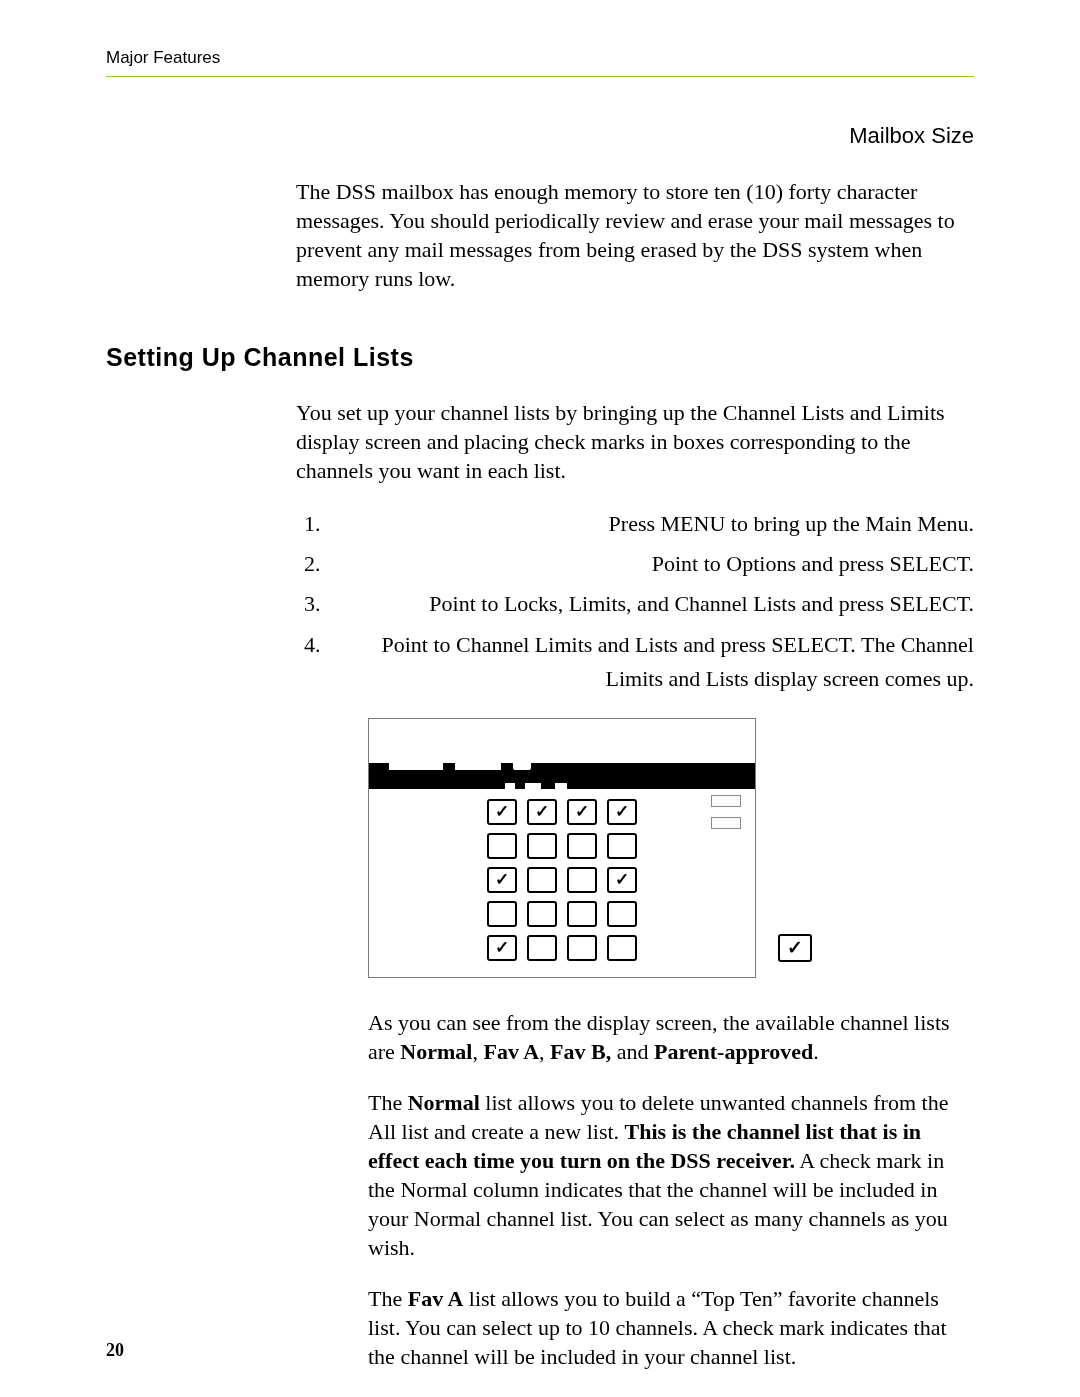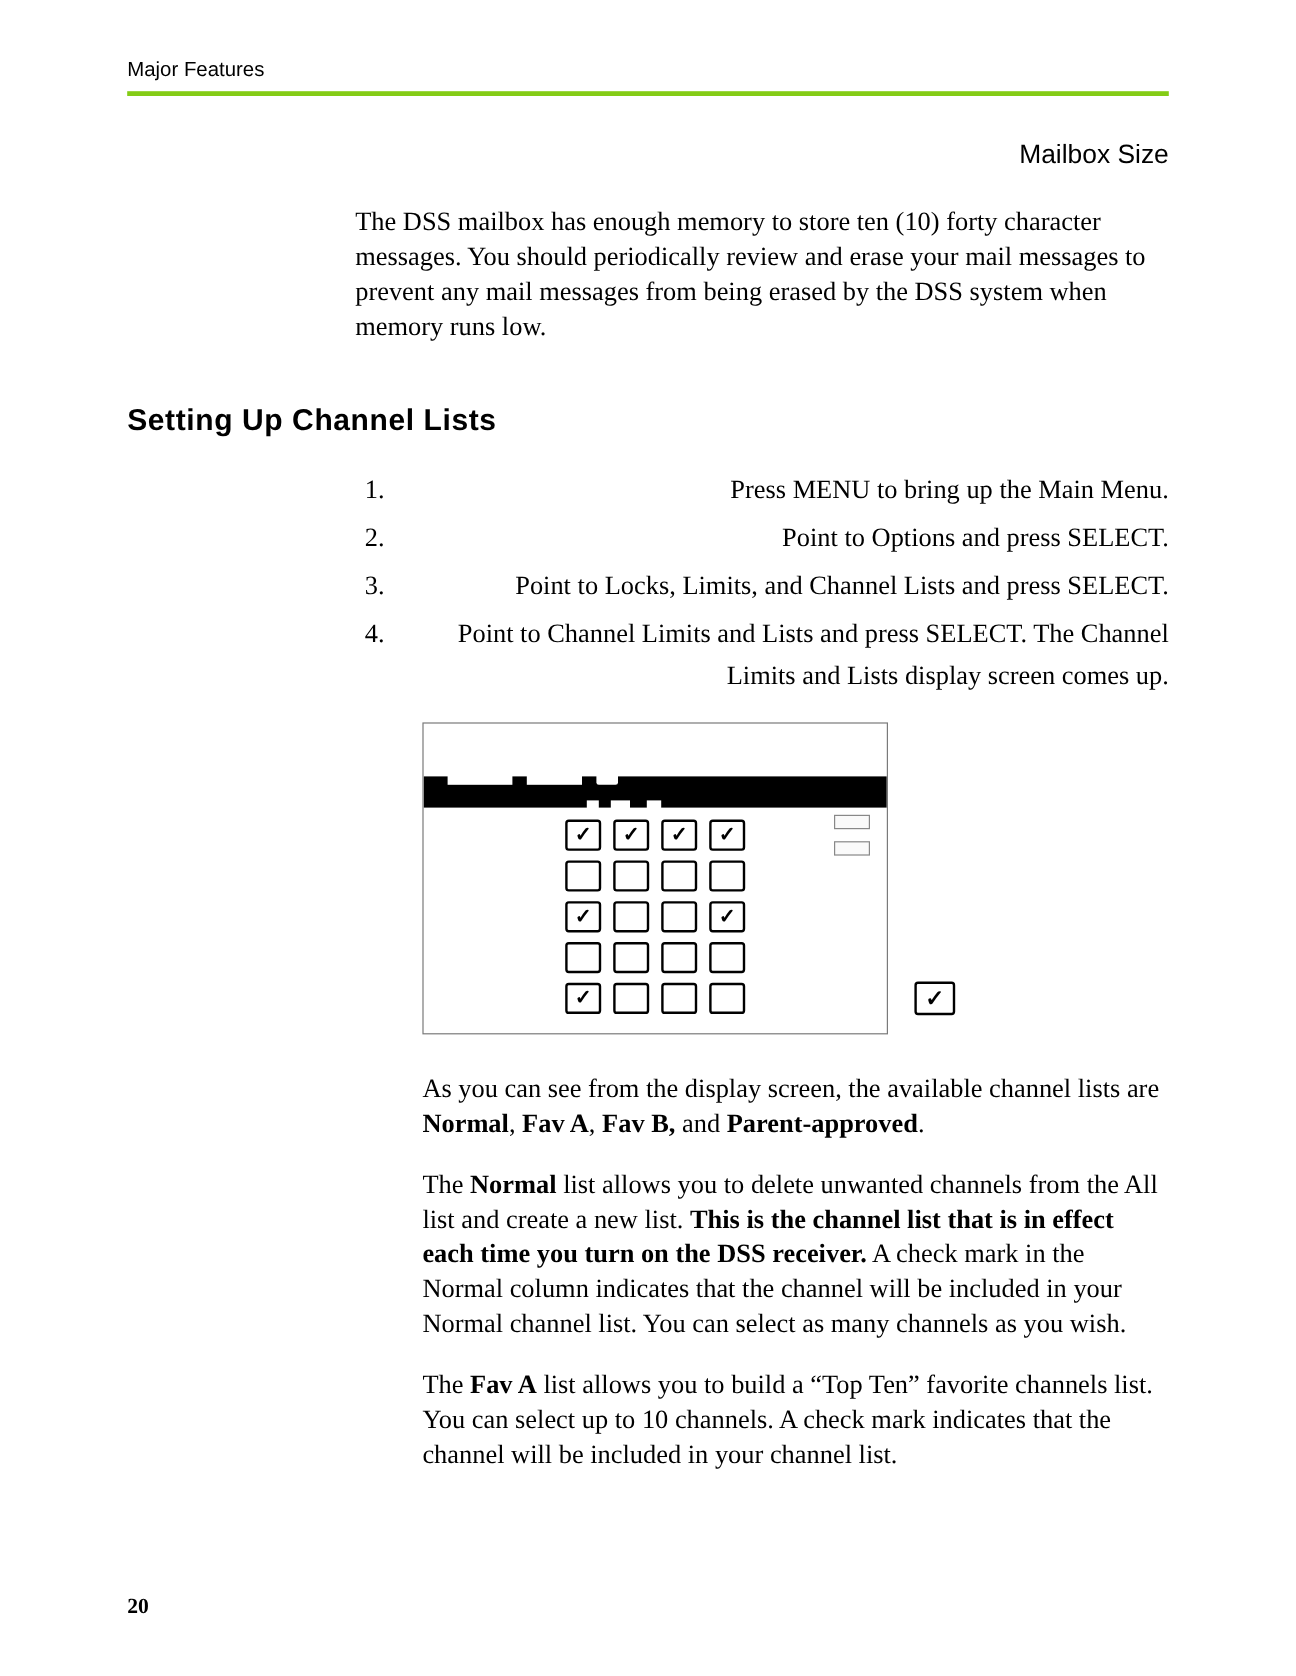--- a/index.html
+++ b/index.html
@@ -13,22 +13,22 @@
     width: 1080px;
     height: 1397px;
     position: relative;
     box-sizing: border-box;
     padding: 48px 106px 60px 106px;
   }
   .running-head {
     font-size: 17px;
     font-family: Arial, Helvetica, sans-serif;
     padding-bottom: 8px;
-    border-bottom: 4px solid #84cc16;
-    margin-bottom: 36px;
+    border-bottom: 1px solid #84cc16;
+    margin-bottom: 46px;
   }
   .subhead {
     font-size: 22px;
     font-family: Arial, Helvetica, sans-serif;
     margin-bottom: 28px;
     text-align: right;
   }
   .body-indent {
     margin-left: 190px;
   }
@@ -138,26 +138,26 @@
     justify-content: center;
     font-weight: bold;
     font-size: 19px;
     margin-bottom: 16px;
   }
   .check::before {
     content: "✓";
     font-weight: bold;
   }
   .nested {
-    margin-left: 56px;
+    margin-left: 72px;
   }
   .bold { font-weight: bold; }
   .pagenum {
     position: absolute;
-    bottom: 48px;
+    bottom: 36px;
     left: 106px;
     font-family: Georgia, serif;
     font-weight: bold;
     font-size: 18px;
   }
 </style>
 </head>
 <body>
 
 <div class="page">
@@ -166,20 +166,21 @@
 
   <div class="subhead">Mailbox Size</div>
 
   <div class="body-indent">
     <div class="para">The DSS mailbox has enough memory to store ten (10) forty character messages. You should periodically review and erase your mail messages to prevent any mail messages from being erased by the DSS system when memory runs low.</div>
   </div>
 
   <div class="section-head">Setting Up Channel Lists</div>
 
   <div class="body-indent">
+    <div class="para">You set up your channel lists by bringing up the Channel Lists and Limits display screen and placing check marks in boxes corresponding to the channels you want in each list.</div>
 
     <ol class="steps nested">
       <li>Press MENU to bring up the Main Menu.</li>
       <li>Point to Options and press SELECT.</li>
       <li>Point to Locks, Limits, and Channel Lists and press SELECT.</li>
       <li>Point to Channel Limits and Lists and press SELECT. The Channel Limits and Lists display screen comes up.</li>
     </ol>
 
     <div class="nested">
       <div class="screenshot-wrap">

